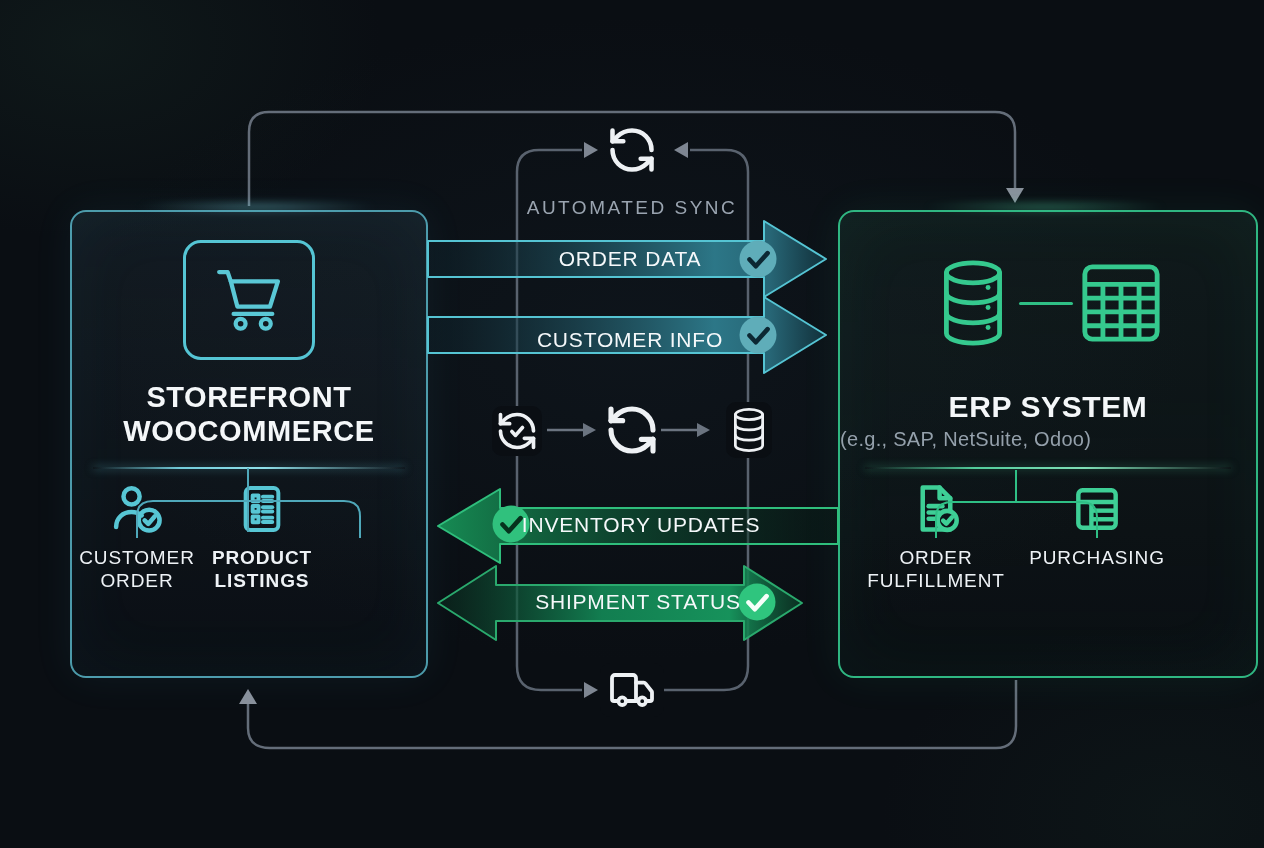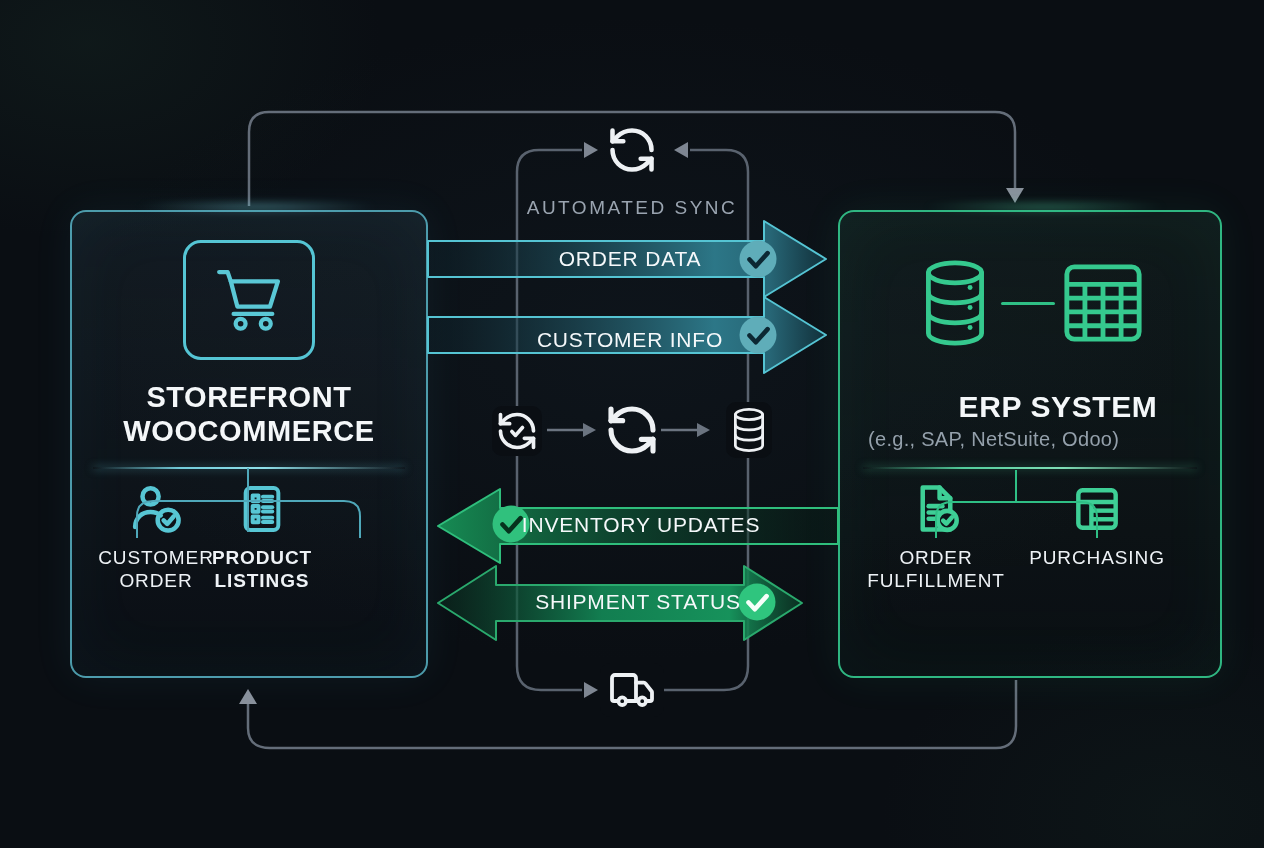--- a/index.html
+++ b/index.html
@@ -19,24 +19,23 @@
   .overlay-layer{z-index:3;}
 
   
   .panel{position:absolute;top:210px;width:358px;height:468px;border-radius:16px;z-index:2;}
   .panel-left{
     left:70px;border:2px solid rgba(88,180,198,0.85);
     background:linear-gradient(180deg, rgba(40,58,70,0.30), rgba(16,24,32,0.12));
     box-shadow:0 0 42px rgba(70,190,210,0.07), inset 0 0 70px rgba(70,190,210,0.05);
   }
   .panel-right{
-    left:838px;width:384px;border:2px solid rgba(52,201,142,0.9);
+    left:838px;width:420px;border:2px solid rgba(52,201,142,0.9);
     background:linear-gradient(180deg, rgba(32,58,50,0.28), rgba(14,24,20,0.12));
     box-shadow:0 0 42px rgba(60,220,160,0.07), inset 0 0 70px rgba(60,220,160,0.05);
-    padding-left:28px;
   }
   .edge-glow{position:absolute;height:8px;filter:blur(4px);z-index:2;}
   .edge-glow.teal{left:132px;top:203px;width:250px;background:radial-gradient(ellipse at center, rgba(130,235,248,0.65), transparent 70%);}
   .edge-glow.green{left:920px;top:203px;width:250px;background:radial-gradient(ellipse at center, rgba(90,240,185,0.6), transparent 70%);}
 
   .cart-frame{
     position:absolute;left:50%;top:28px;transform:translateX(-50%);
     width:132px;height:120px;border:3px solid #55c5d4;border-radius:18px;
     display:flex;align-items:center;justify-content:center;
   }
@@ -112,21 +111,21 @@
           <circle cx="62" cy="63.5" r="5.3"></circle>
         </g>
       </svg>
     </div>
     <div class="panel-title">
       <div>STOREFRONT</div>
       <div>WOOCOMMERCE</div>
     </div>
     <div class="divider teal"></div>
 
-    <div class="item" style="left:3px;top:267px;margin-left:19px;">
+    <div class="item" style="left:3px;top:267px;">
       <div class="ic">
         <svg width="57" height="57" viewBox="0 0 24 24">
           <g fill="none" stroke="#57c6d4" stroke-width="1.9" stroke-linecap="round" stroke-linejoin="round">
             <circle cx="9.5" cy="6.9" r="3.4"></circle>
             <path d="M3 19.8 c0-3.9 2.9-6.3 6.5-6.3 1.7 0 3.2 .5 4.3 1.4"></path>
             <circle cx="16.9" cy="16.9" r="4.4"></circle>
             <path d="M15 17 l1.5 1.5 2.8-3.2"></path>
           </g>
         </svg>
       </div>

